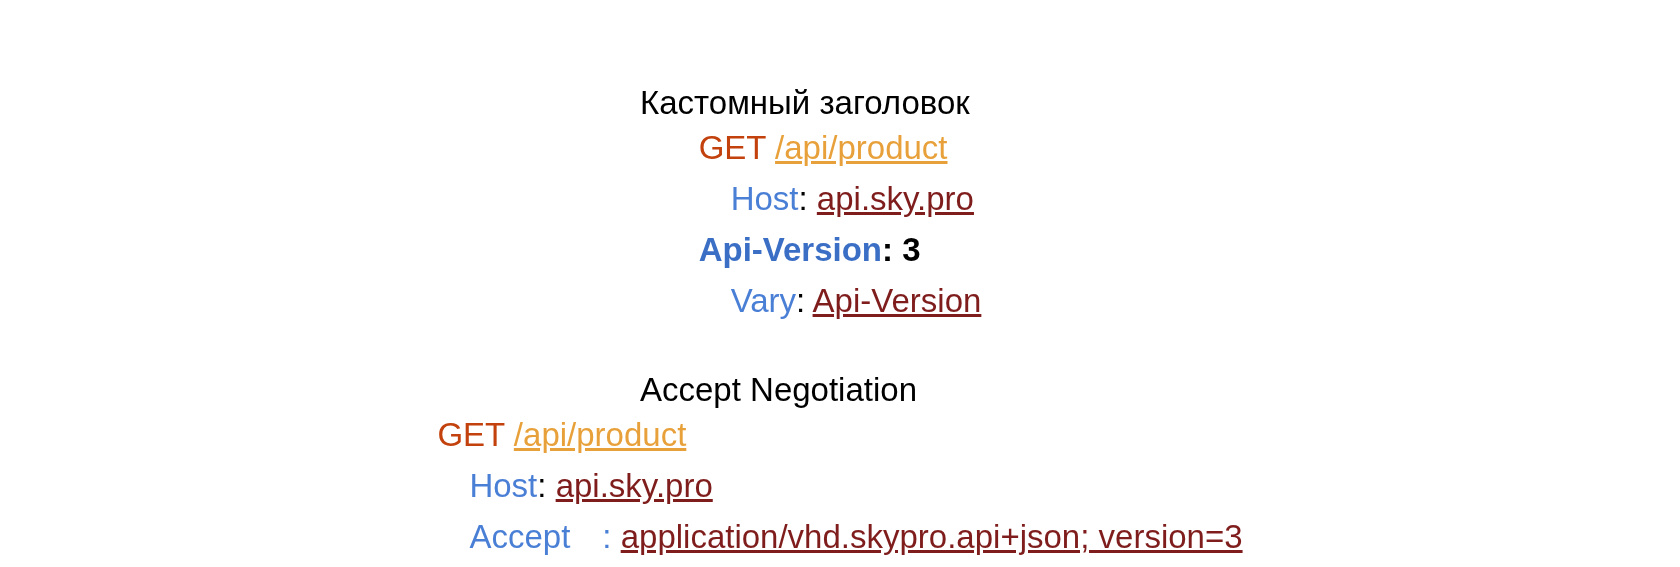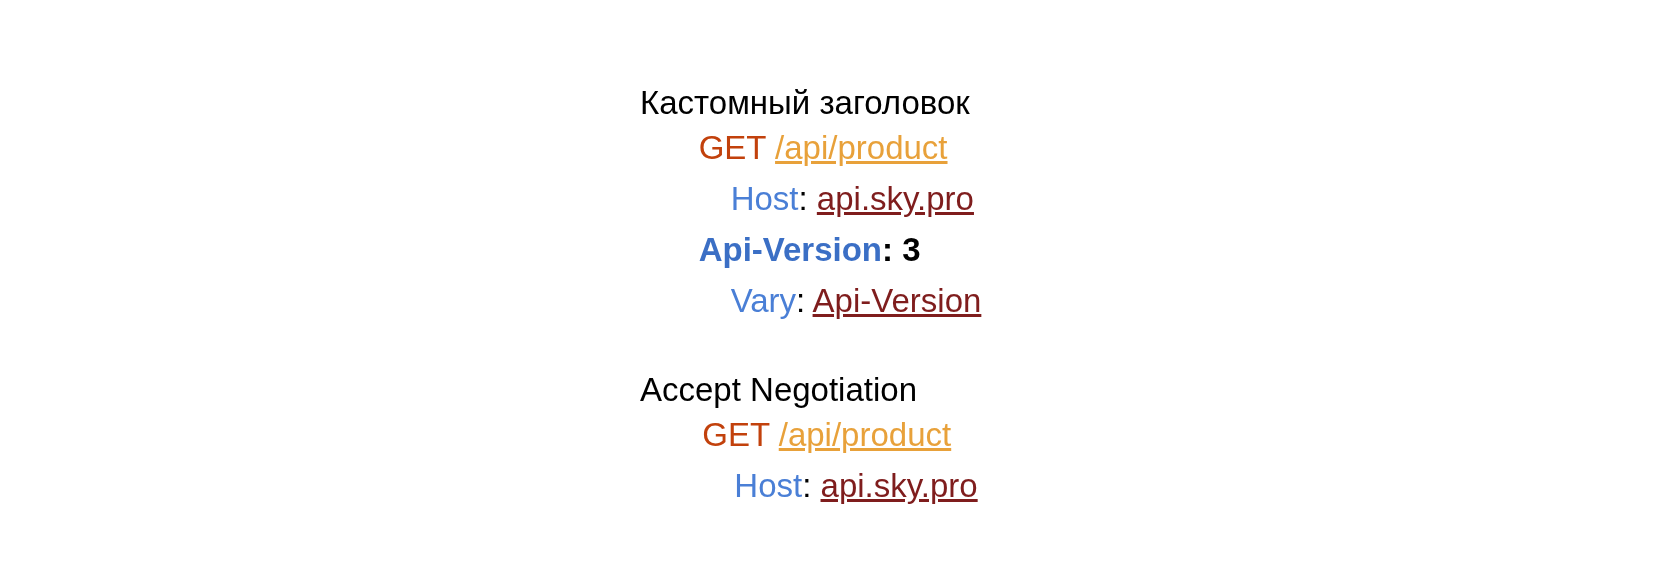--- a/index.html
+++ b/index.html
@@ -93,14 +93,17 @@
   </div>
   <div class="code-col">
     <div class="code-line">
       <span class="method">GET</span>
       <span> </span>
       <span class="path">/api/product</span>
     </div>
     <div class="code-line">
       <span class="header-key">Host</span><span class="colon">: </span><span class="value">api.sky.pro</span>
     </div>
+    <div class="code-line">
+      <span class="header-key">Accept</span><span class="header-key">: </span><span class="value">application/vhd.skypro.api+json; version=3</span>
+    </div>
   </div>
 </div>
 
 </body></html>

